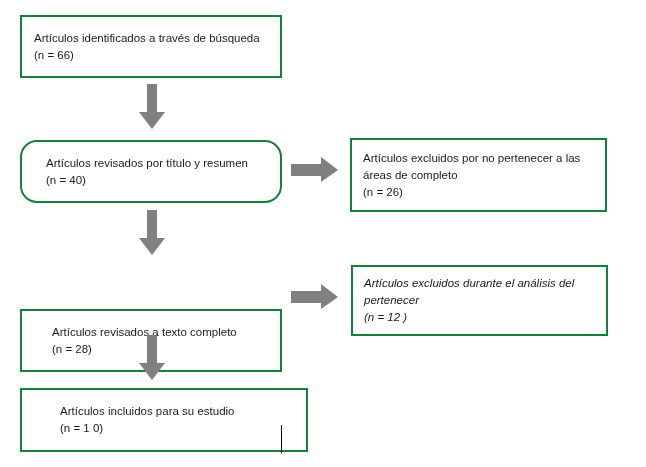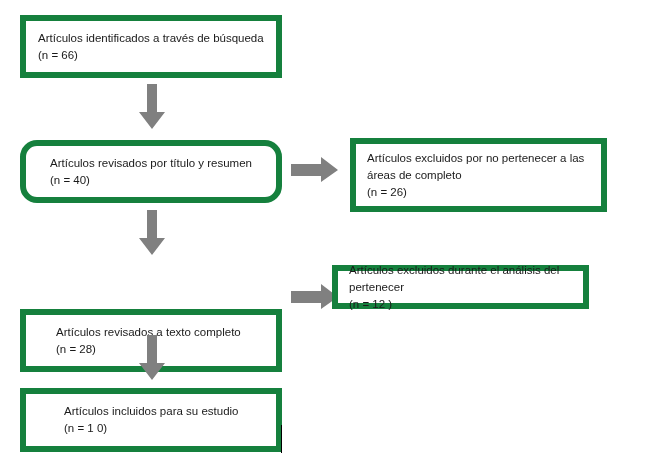--- a/index.html
+++ b/index.html
@@ -11,45 +11,45 @@
     position: relative;
     width: 646px;
     height: 467px;
     background: #ffffff;
     font-family: "Liberation Sans", sans-serif;
     overflow: hidden;
   }
   .box {
     position: absolute;
     box-sizing: border-box;
-    border: 6px solid #15803d;
+    border: 2px solid #15803d;
     background: #ffffff;
     display: flex;
     flex-direction: column;
     justify-content: center;
   }
   .box .line {
     font-size: 11.5px;
     color: #1a1a1a;
     line-height: 17px;
     white-space: pre;
   }
   
   #box-identified  { left: 20px;  top: 15px;  width: 262px; height: 63px; }
   #box-identified .line  { padding-left: 12px; }
   #box-title-abstract { left: 20px; top: 140px; width: 262px; height: 63px; border-radius: 17px; }
   #box-title-abstract .line { padding-left: 24px; }
   #box-fulltext    { left: 20px;  top: 265px; width: 262px; height: 63px; margin-top: 44px; }
   #box-fulltext .line    { padding-left: 30px; }
-  #box-included    { left: 20px;  top: 388px; width: 262px; height: 64px; }
+  #box-included    { left: 20px;  top: 388px; width: 288px; height: 64px; }
   #box-included .line    { padding-left: 38px; }
   
   #box-excluded-areas { left: 350px; top: 138px; width: 257px; height: 74px; }
   #box-excluded-areas .line { padding-left: 11px; }
-  #box-excluded-content { left: 332px; top: 265px; width: 257px; height: 44px; }
+  #box-excluded-content { left: 351px; top: 265px; width: 257px; height: 71px; font-style: italic; }
   #box-excluded-content .line { padding-left: 11px; }
 
   
   .arrow-down {
     position: absolute;
     width: 28px;
     height: 46px;
   }
   .arrow-right {
     position: absolute;

